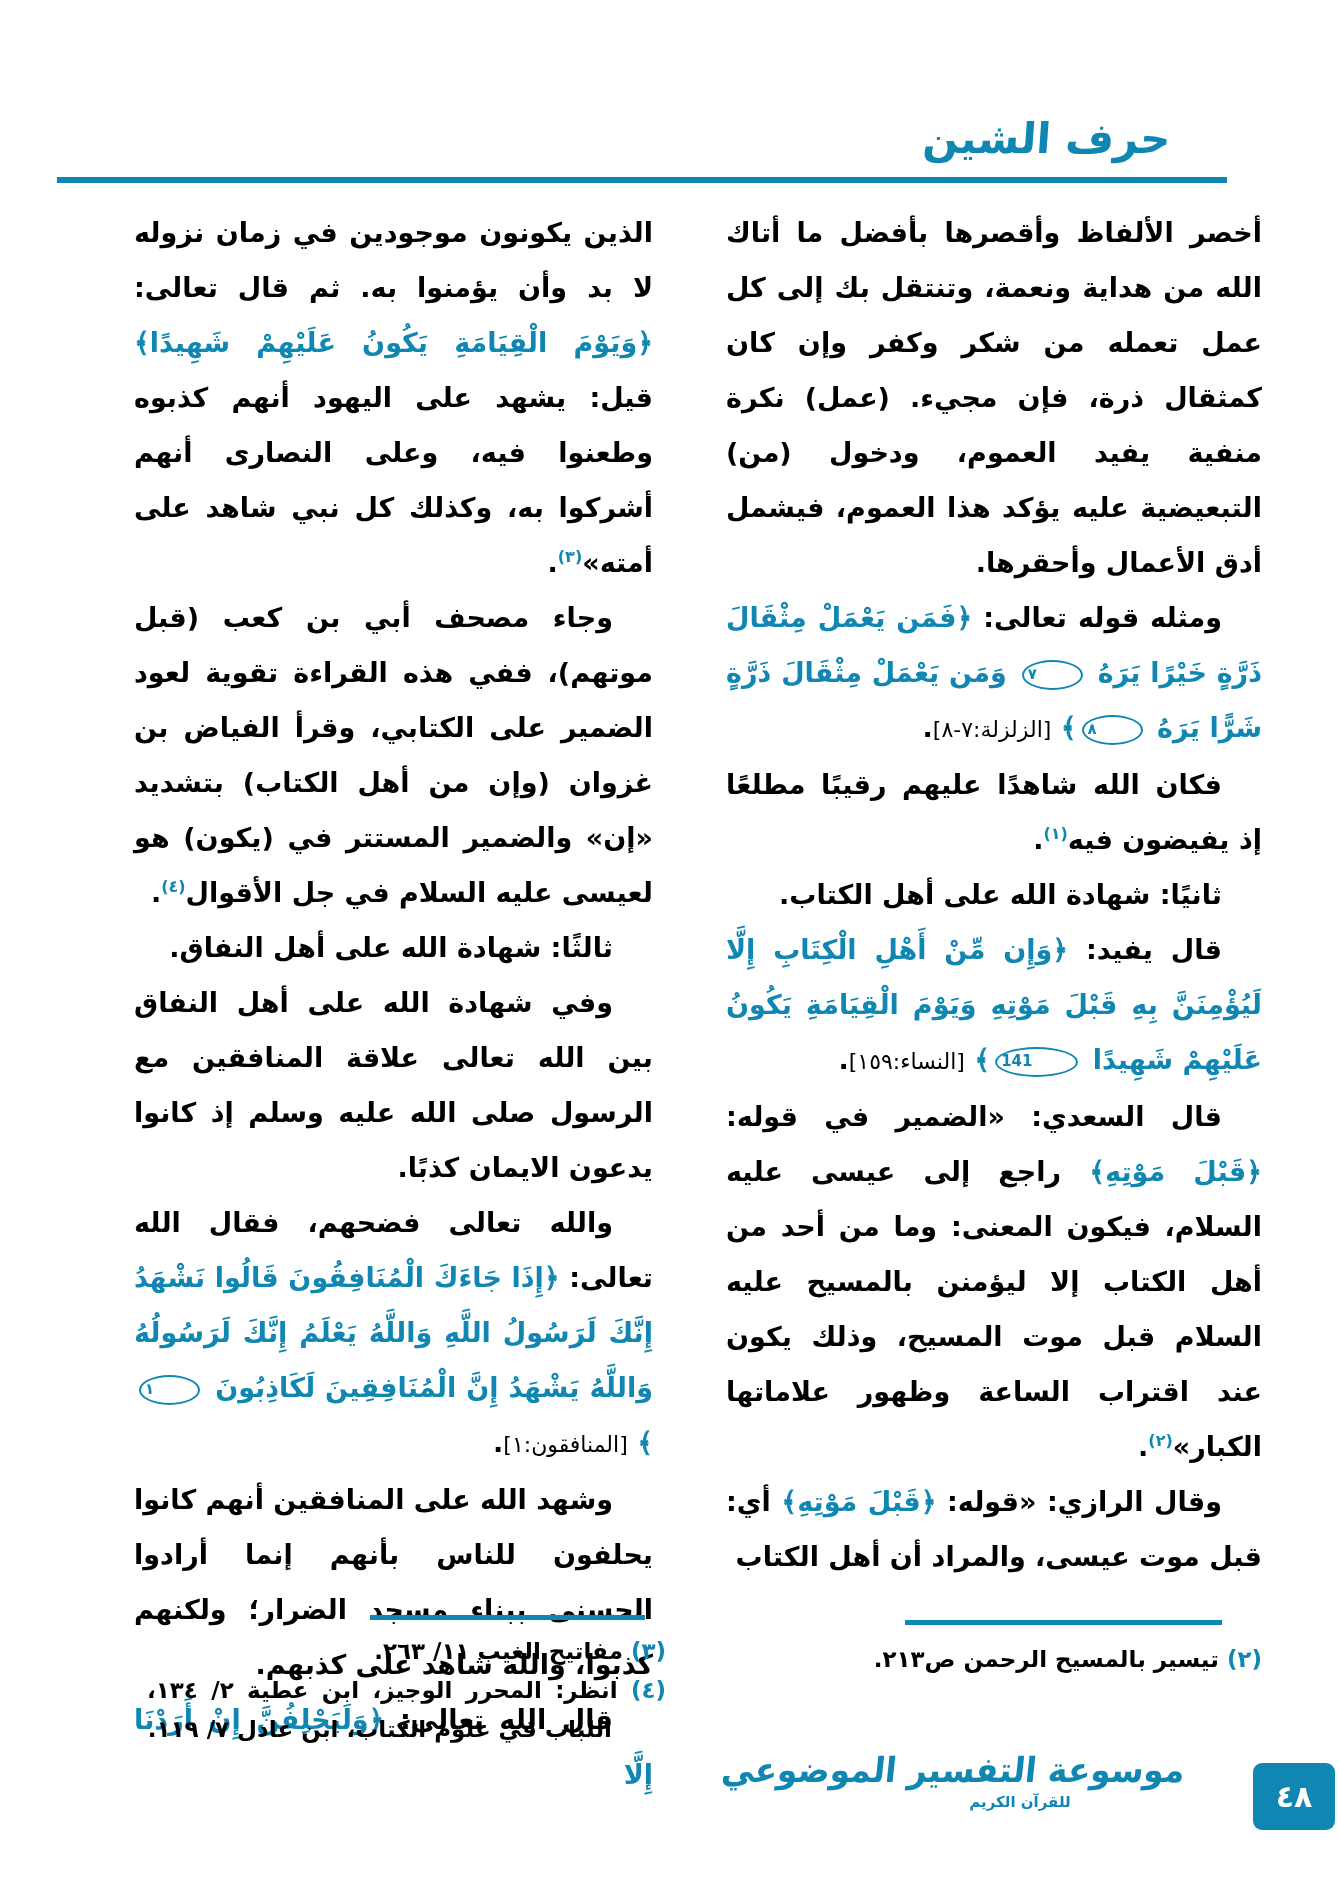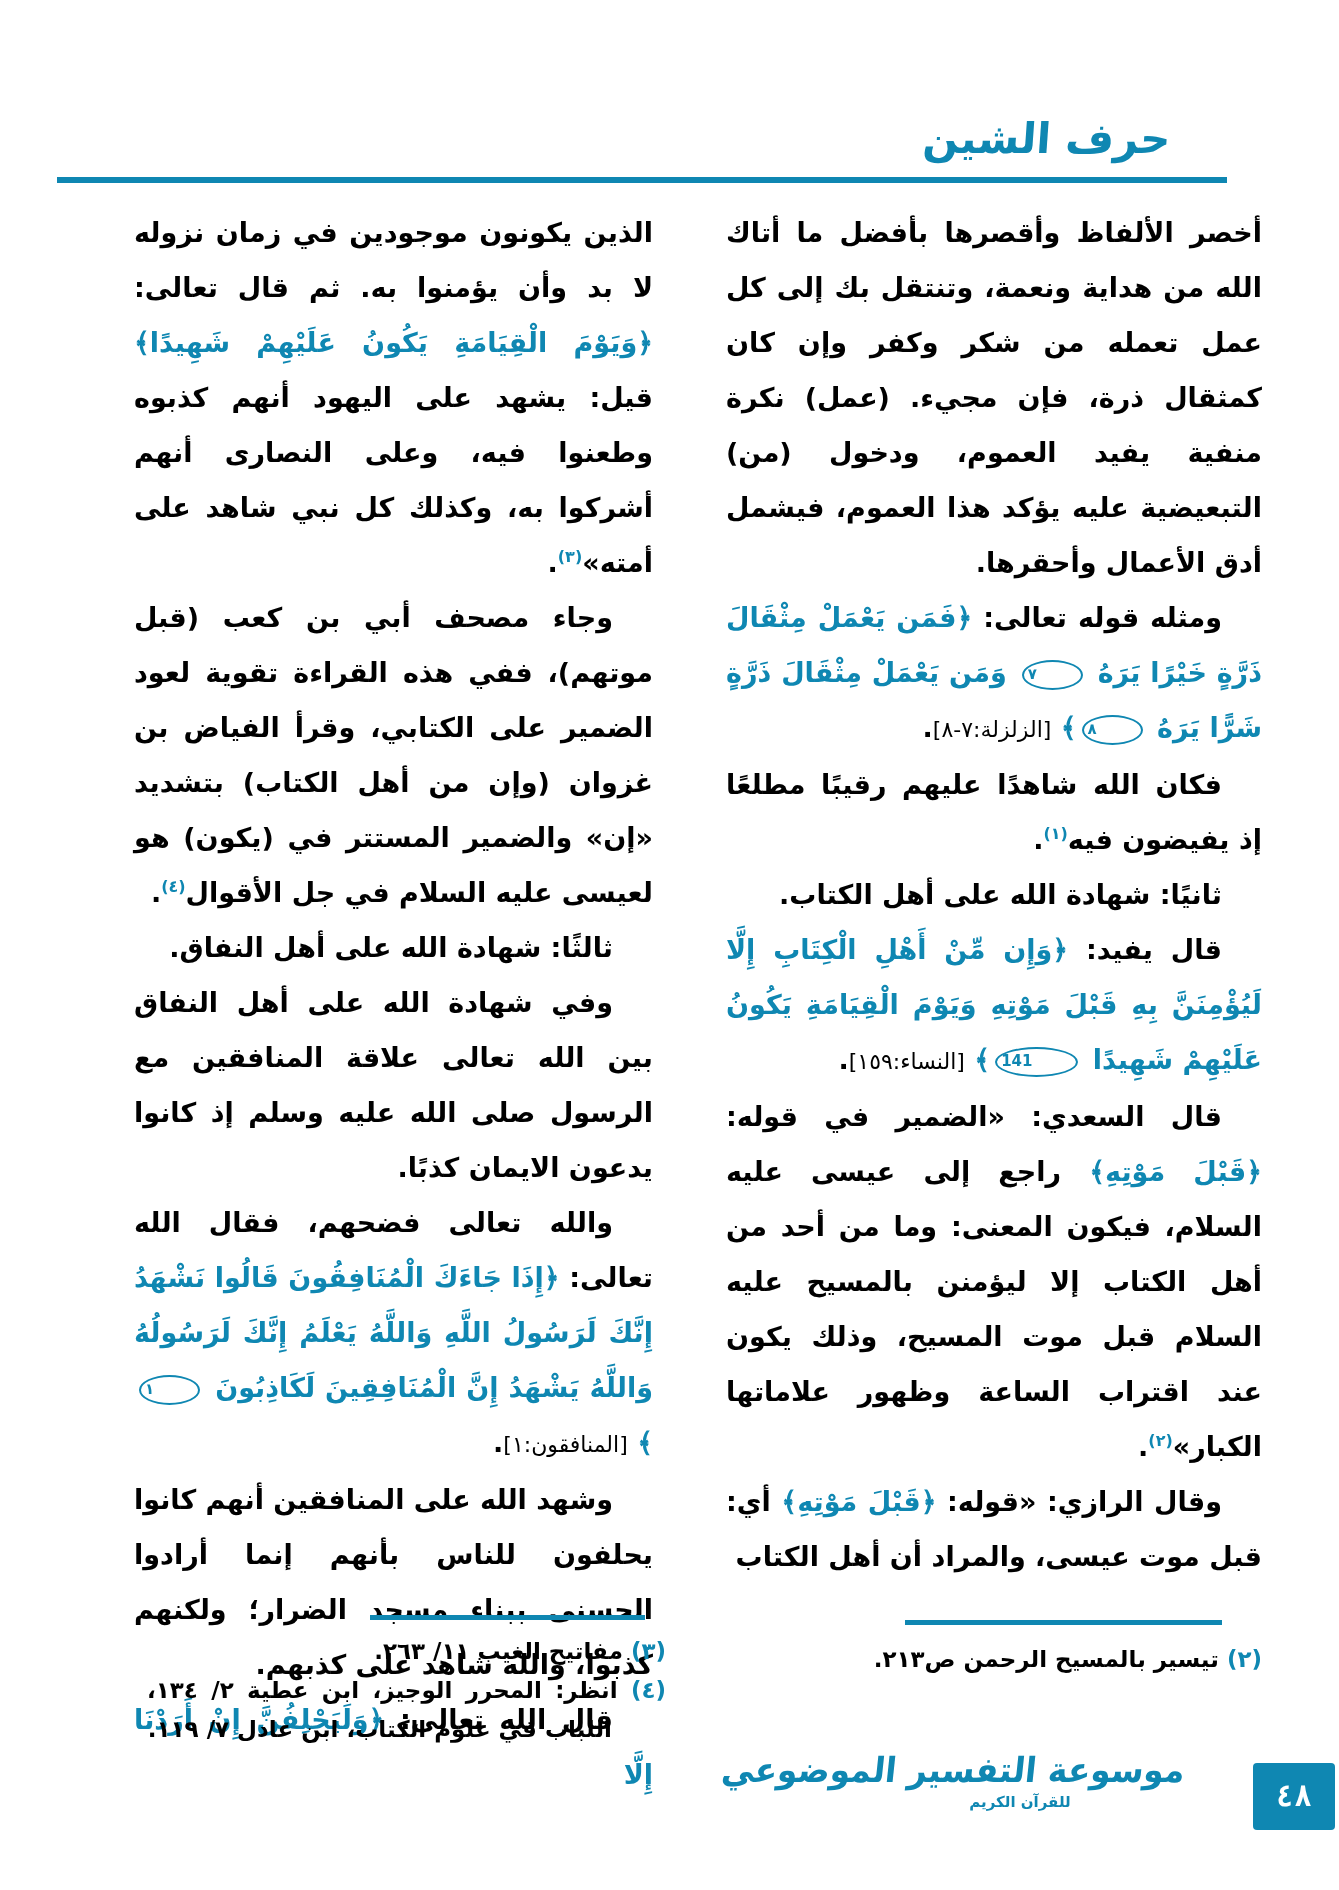--- a/index.html
+++ b/index.html
@@ -55,23 +55,23 @@
 
   .logo{
     position:absolute; top:1750px; left:855px; width:330px;
     text-align:center; color:var(--accent);
   }
   .logo-main{ font-size:33px; font-weight:700; transform:skewX(-6deg) scaleY(1.05); white-space:nowrap; }
   .logo-sub{ font-size:15px; font-weight:700; margin-top:4px; }
 
   .page-badge{
     position:absolute; top:1763px; right:4px; width:82px; height:67px;
-    background:var(--accent); border-radius:4px;
+    background:var(--accent); border-radius:9px;
     display:flex; align-items:center; justify-content:center;
-    color:#fff; font-size:30px; font-weight:700;font-family:Liberation Mono, monospace;
+    color:#fff; font-size:30px; font-weight:700;
   }
 </style>
 </head>
 <body>
 
 <div class="header-title">حرف الشين</div>
 <div class="header-rule"></div>
 
 <div class="col col-right">
     <div class="para"><span class="seg-n">أخصر الألفاظ وأقصرها بأفضل ما أتاك الله من هداية ونعمة، وتنتقل بك إلى كل عمل تعمله من شكر وكفر وإن كان كمثقال ذرة، فإن مجيء. (عمل) نكرة منفية يفيد العموم، ودخول (من) التبعيضية عليه يؤكد هذا العموم، فيشمل أدق الأعمال وأحقرها.</span></div>

